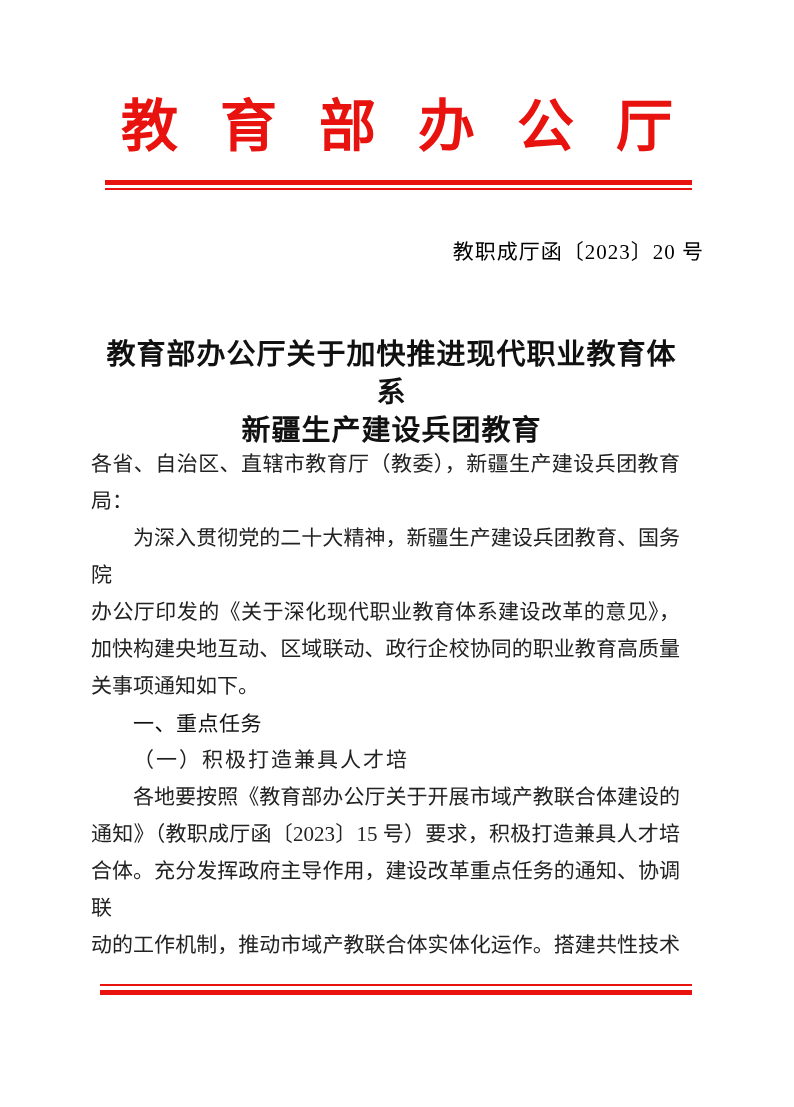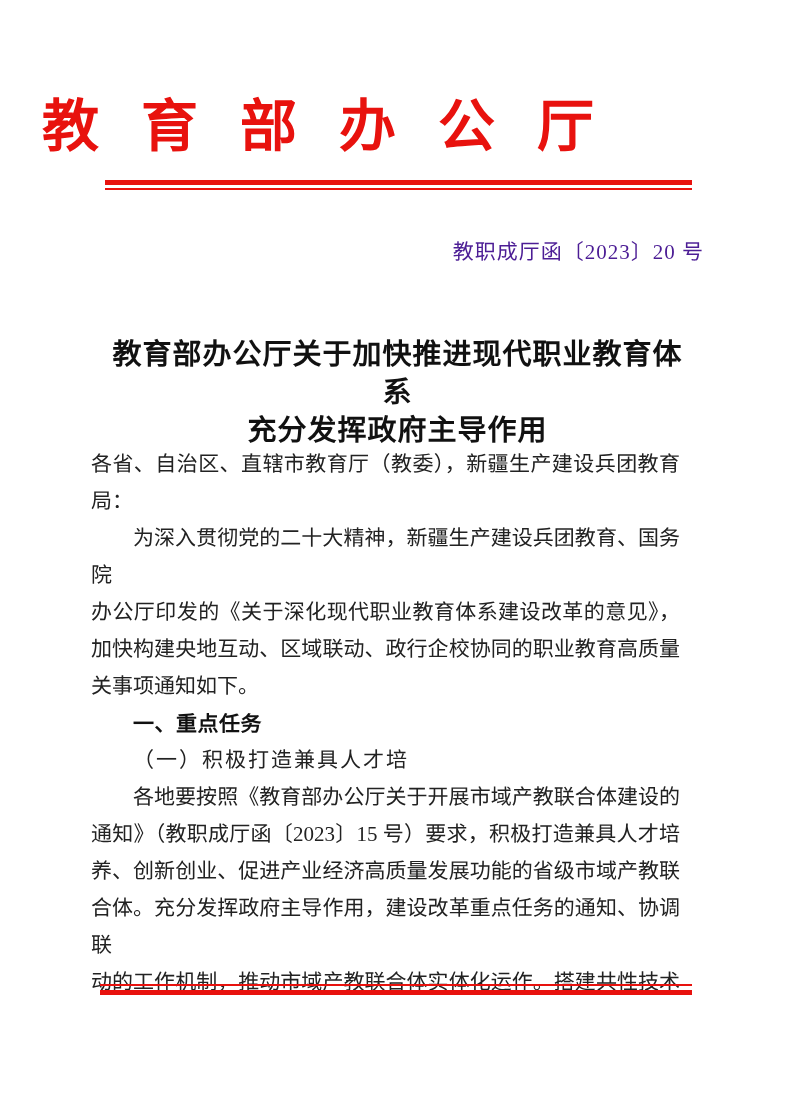--- a/index.html
+++ b/index.html
@@ -17,20 +17,21 @@
     font-family: "Liberation Serif", serif;
     color: #1f1f1f;
   }
 
   
   .agency-row {
     position: absolute;
     top: 94px;
     left: 0;
     width: 794px;
+    text-align: center;
     text-decoration: underline;
   }
   .agency-text {
     display: inline-block;
     font-family: "Liberation Serif", serif;
     font-weight: 700;
     font-size: 57px;
     line-height: 66px;
     color: #e8120e;
     letter-spacing: 42px;
@@ -50,29 +51,29 @@
   }
 
   
   .doc-number {
     position: absolute;
     top: 238px;
     right: 90px;
     font-size: 21px;
     line-height: 28px;
     letter-spacing: 1px;
-    color: #4c1d95;
+    color: #000000;
     white-space: nowrap;
   }
 
   
   .doc-title {
     position: absolute;
     top: 335px;
-    left: 103px;
+    left: 97px;
     width: 589px;
     text-align: center;
     font-family: "Liberation Serif", serif;
     font-weight: 700;
     font-size: 29px;
     line-height: 38px;
     letter-spacing: 1px;
     color: #111111;
   }
 
@@ -92,21 +93,21 @@
   .line.justify {
     white-space: normal;
     text-align: justify;
     text-align-last: justify;
   }
   .line.indent {
     text-indent: 2em;
   }
   .line.heading1 {
     font-family: "Liberation Sans", sans-serif;
-    font-weight: 700;
+    font-weight: 400;
     color: #111111;
     letter-spacing: 0.5px;
   }
   .line.heading2 {
     font-family: "Liberation Serif", serif;
     letter-spacing: 2px;
   }
 
   
   .sep-foot {
@@ -127,34 +128,33 @@
   <div class="agency-row">
     <span class="agency-text">教育部办公厅</span>
   </div>
 
   <div class="sep-head"></div>
 
   <div class="doc-number">教职成厅函〔2023〕20 号</div>
 
   <div class="doc-title">
     <span>教育部办公厅关于加快推进现代职业教育体系</span><br>
-    <span>充分发挥政府主导作用</span>
+    <span>新疆生产建设兵团教育</span>
   </div>
 
   <div class="body-block">
     <div class="line justify">各省、自治区、直辖市教育厅（教委），新疆生产建设兵团教育</div>
     <div class="line">局：</div>
     <div class="line indent justify">为深入贯彻党的二十大精神，新疆生产建设兵团教育、国务院</div>
     <div class="line justify">办公厅印发的《关于深化现代职业教育体系建设改革的意见》，</div>
     <div class="line justify">加快构建央地互动、区域联动、政行企校协同的职业教育高质量</div>
     <div class="line">关事项通知如下。</div>
     <div class="line indent heading1">一、重点任务</div>
     <div class="line indent heading2">（一）积极打造兼具人才培</div>
     <div class="line indent justify">各地要按照《教育部办公厅关于开展市域产教联合体建设的</div>
     <div class="line justify">通知》（教职成厅函〔2023〕15 号）要求，积极打造兼具人才培</div>
-    <div class="line justify">养、创新创业、促进产业经济高质量发展功能的省级市域产教联</div>
     <div class="line justify">合体。充分发挥政府主导作用，建设改革重点任务的通知、协调联</div>
     <div class="line justify">动的工作机制，推动市域产教联合体实体化运作。搭建共性技术</div>
   </div>
 
   <div class="sep-foot"></div>
 
 </div>
 
 </body></html>

